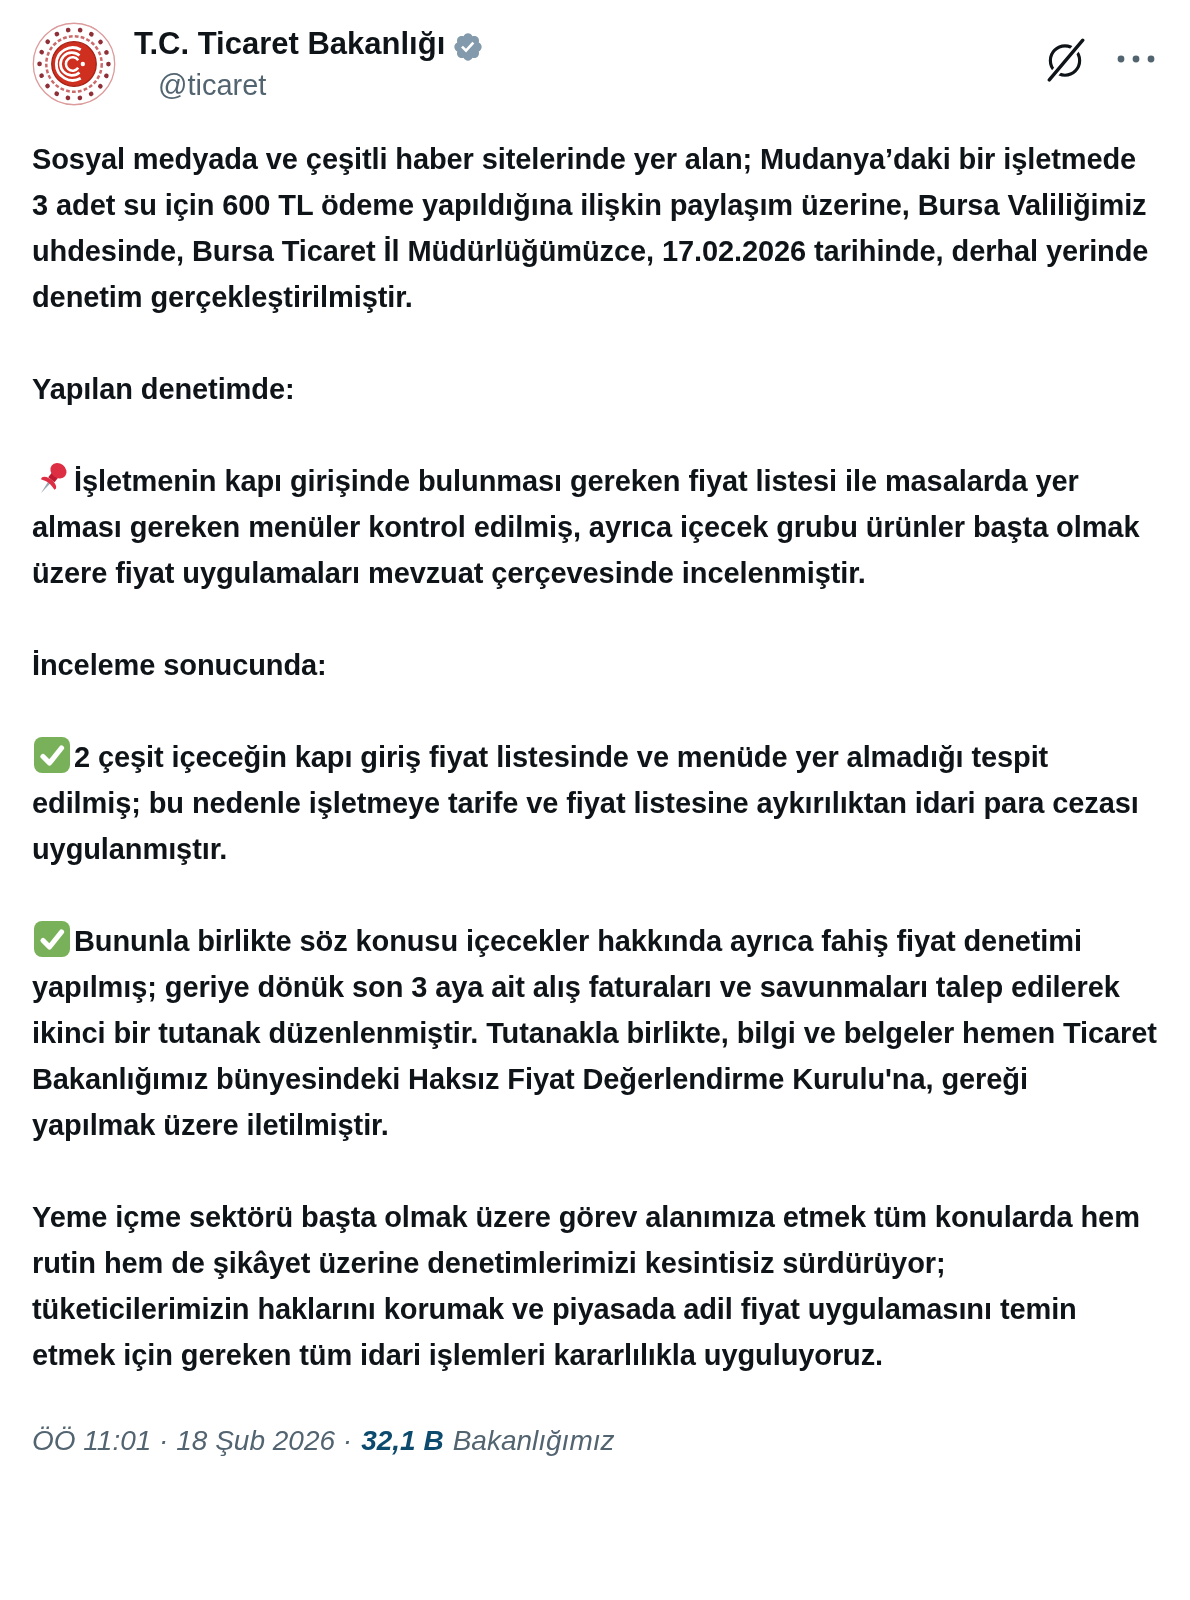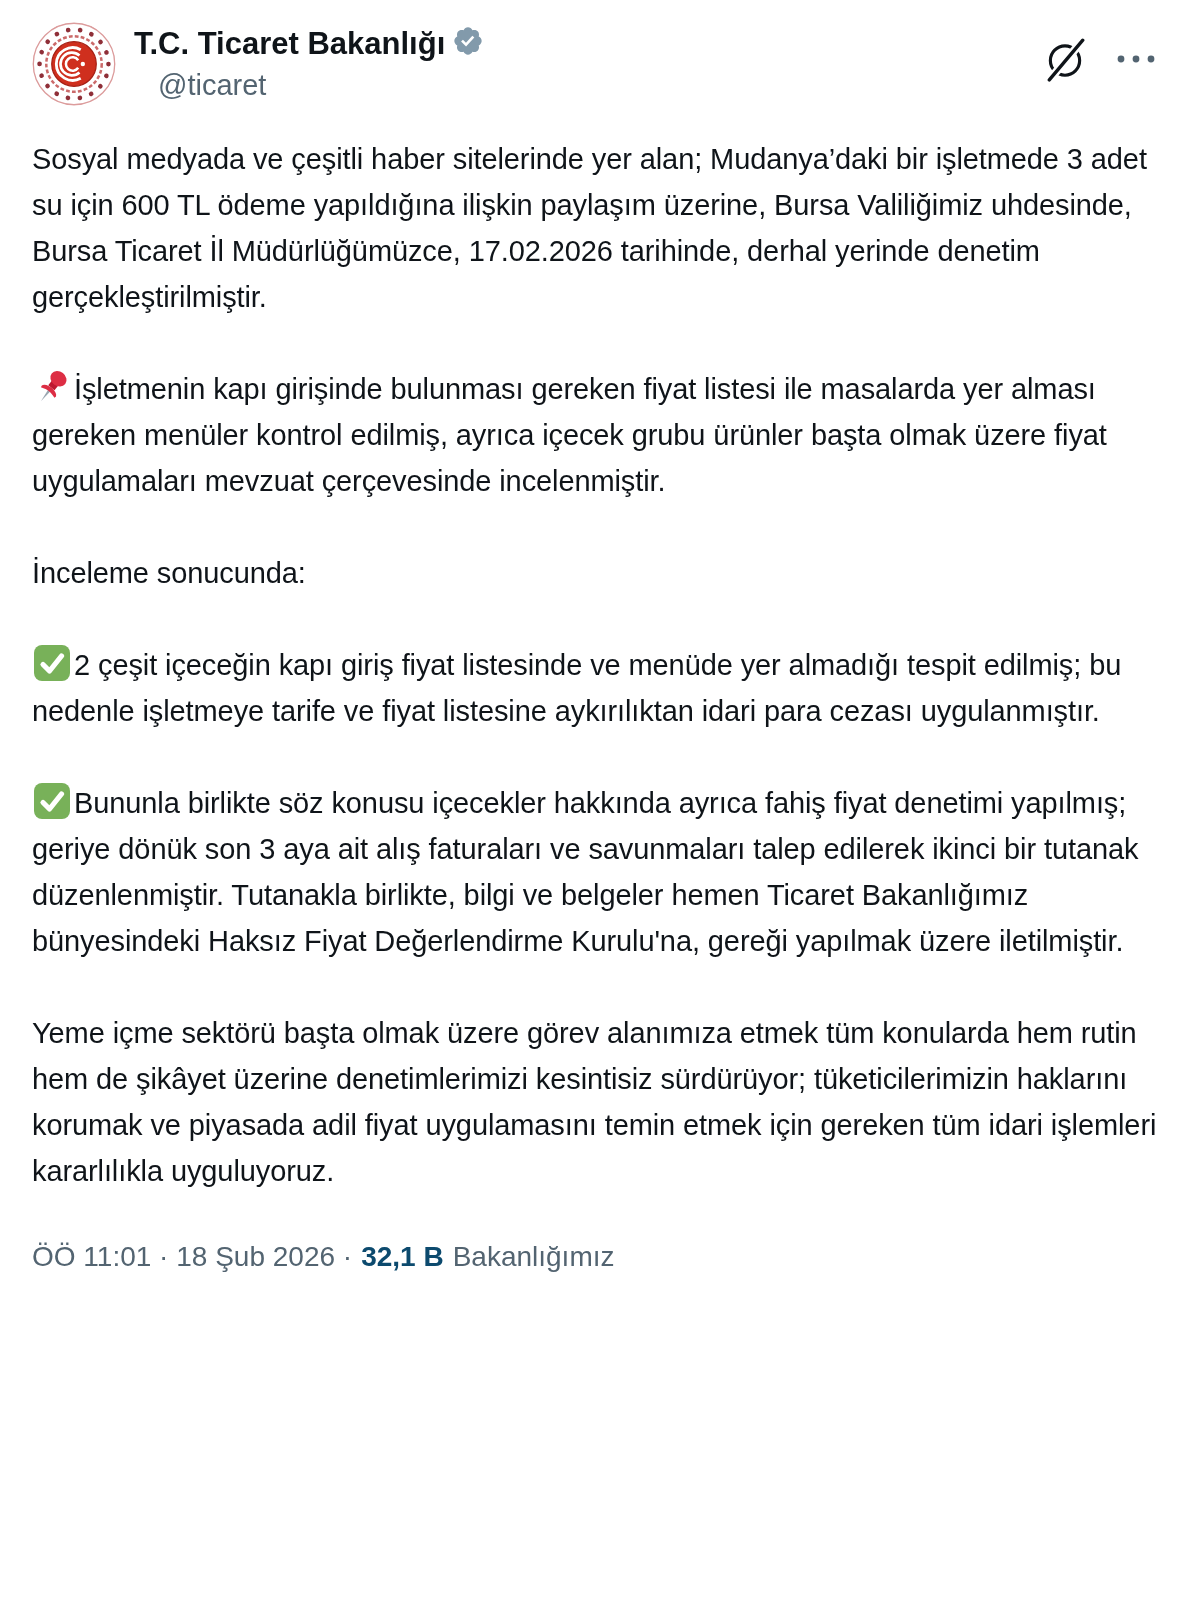--- a/index.html
+++ b/index.html
@@ -32,21 +32,21 @@
     cursor: pointer;
   }
   .avatar svg { display: block; width: 100%; height: 100%; }
   .id-block {
     margin-left: 18px;
     padding-top: 3px;
     min-width: 0;
   }
   .name-row {
     display: flex;
-    align-items: flex-start;
+    align-items: flex-end;
   }
   .display-name {
     font-size: 31px;
     font-weight: bold;
     line-height: 38px;
     color: #0f1419;
     white-space: nowrap;
     cursor: pointer;
   }
   .badge {
@@ -83,39 +83,41 @@
   .tweet-body {
     margin-top: 30px;
   }
   .tweet-body p {
     margin: 0 0 46px 0;
     font-size: 29px;
     line-height: 46px;
     letter-spacing: -0.1px;
     color: #0f1419;
     white-space: pre-wrap;
+    font-weight: bold;
   }
   .emoji {
     display: inline-block;
     width: 40px;
     height: 40px;
     vertical-align: -8px;
     margin-right: 2px;
   }
   .emoji svg { display: block; width: 100%; height: 100%; }
 
   
   .tweet-footer {
     margin-top: 18px;
     display: flex;
     align-items: baseline;
     gap: 9px;
     font-size: 28px;
     line-height: 34px;
     color: #536471;
+    font-style: italic;
   }
   .views-count {
     color: #0c4a6e;
     font-weight: bold;
   }
 </style>
 </head>
 <body>
 
 <article class="tweet">
@@ -160,20 +162,21 @@
           <circle cx="35" cy="7" r="3.4" fill="#536471"></circle>
         </svg>
       </button>
     </div>
   </header>
 
   <div class="tweet-body">
 
     <p><span>Sosyal medyada ve çeşitli haber sitelerinde yer alan; Mudanya’daki bir işletmede 3 adet su için 600 TL ödeme yapıldığına ilişkin paylaşım üzerine, Bursa Valiliğimiz uhdesinde, Bursa Ticaret İl Müdürlüğümüzce, 17.02.2026 tarihinde, derhal yerinde denetim gerçekleştirilmiştir.</span></p>
 
+    <p><span>Yapılan denetimde:</span></p>
 
     <p><span class="emoji"><svg viewBox="0 0 40 40">
         <g transform="rotate(38 20 20)">
           <path d="M18.6 24 L20 38 L21.4 24 Z" fill="#9aa6b0"></path>
           <path d="M11 25 C13 19.5 27 19.5 29 25 L28.6 27 C21 24.5 19 24.5 11.4 27 Z" fill="#dd2e44"></path>
           <rect x="16" y="12" width="8" height="9" fill="#be1931"></rect>
           <ellipse cx="20" cy="9.5" rx="8.6" ry="7.2" fill="#dd2e44"></ellipse>
         </g>
       </svg></span><span>İşletmenin kapı girişinde bulunması gereken fiyat listesi ile masalarda yer alması gereken menüler kontrol edilmiş, ayrıca içecek grubu ürünler başta olmak üzere fiyat uygulamaları mevzuat çerçevesinde incelenmiştir.</span></p>
 

